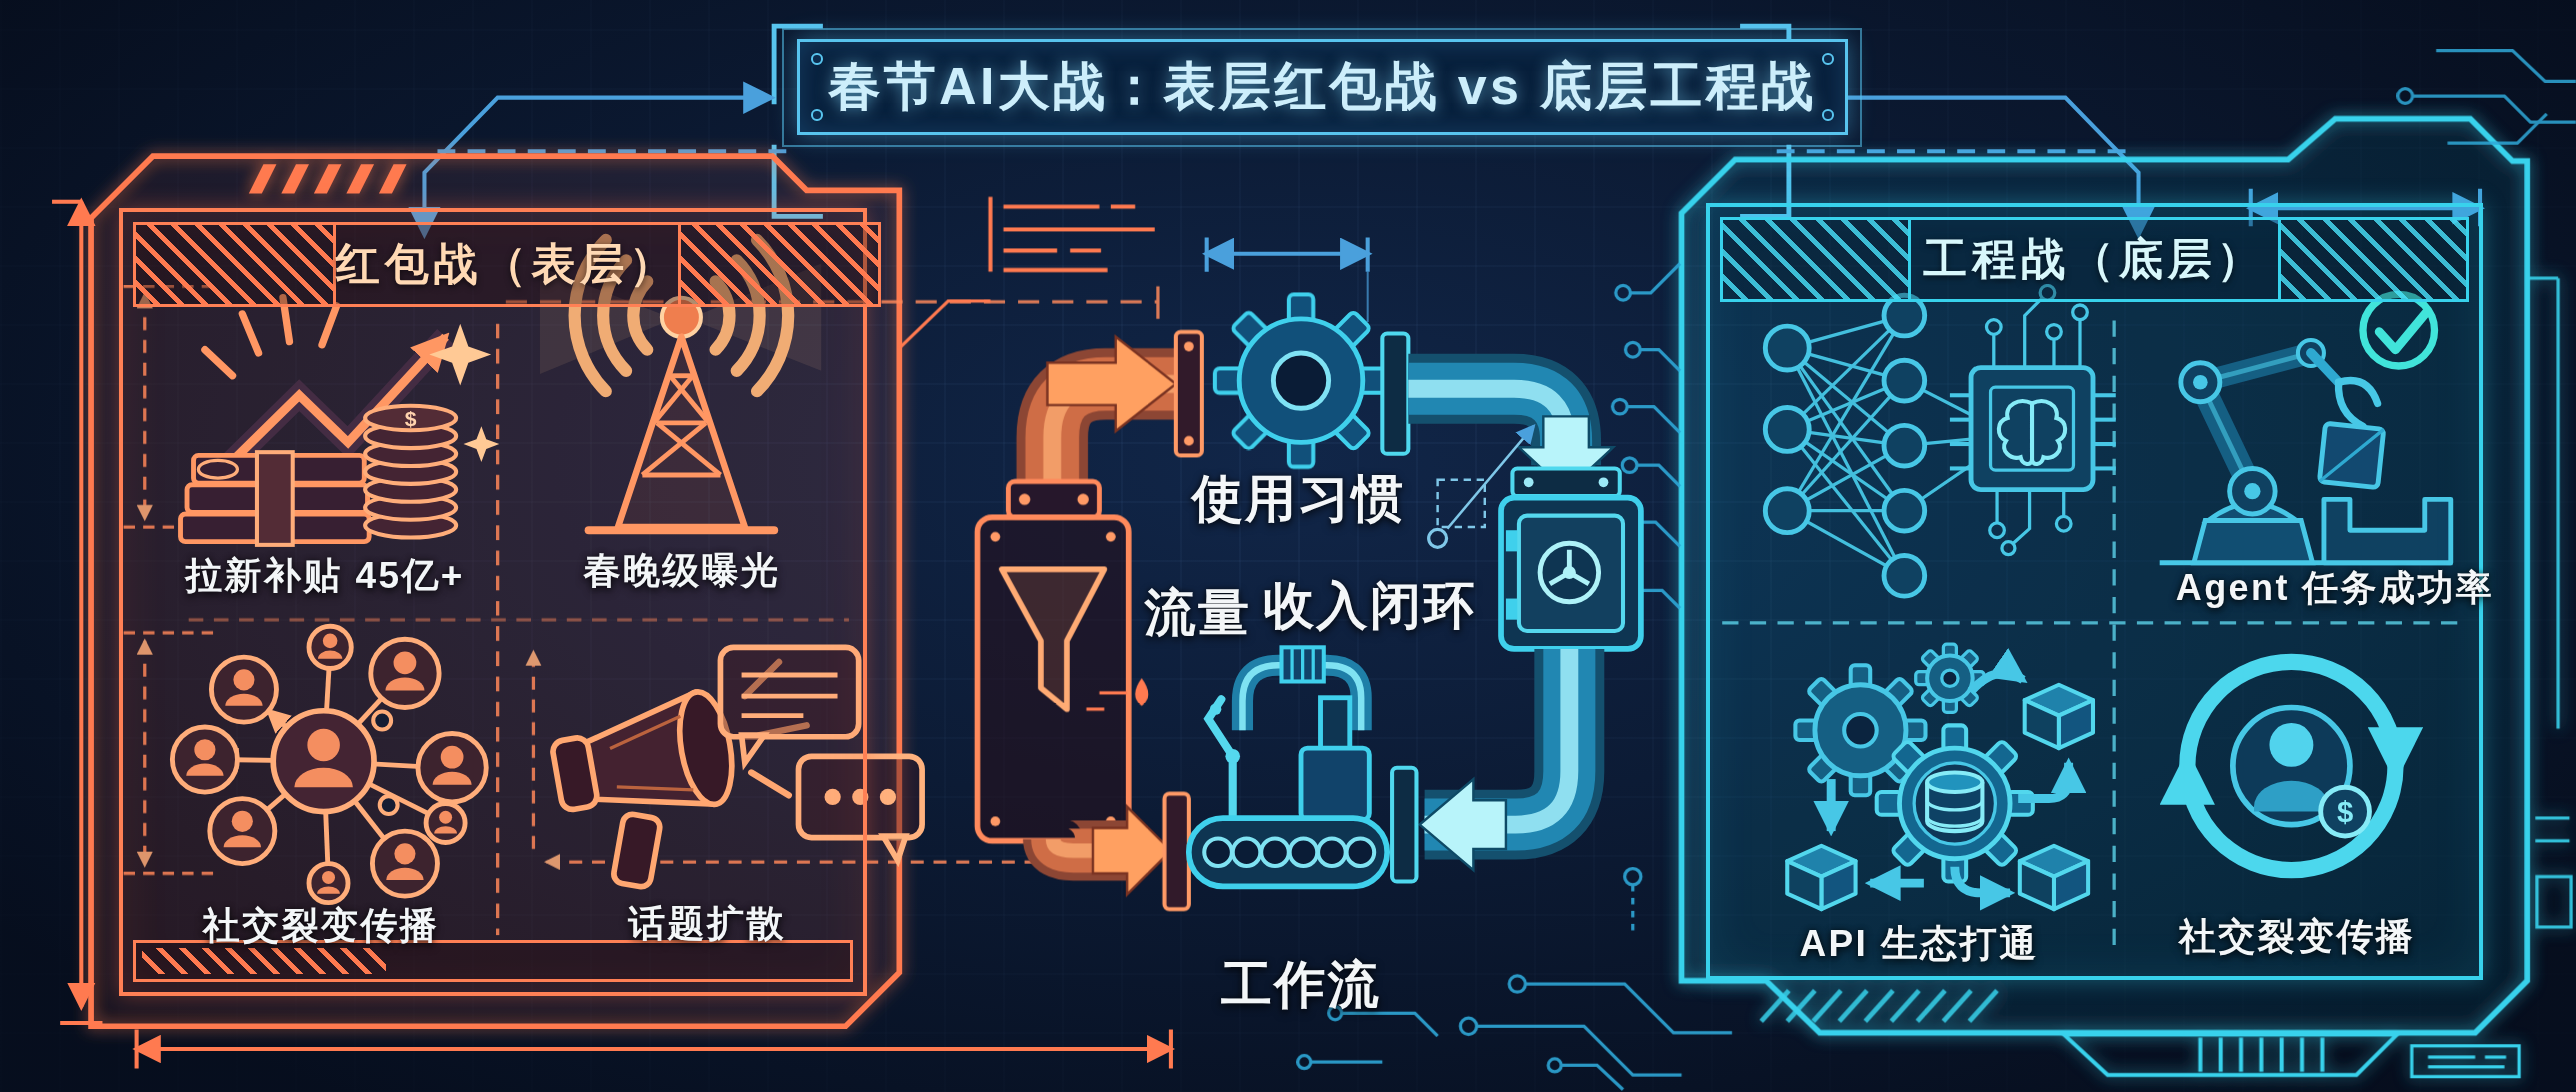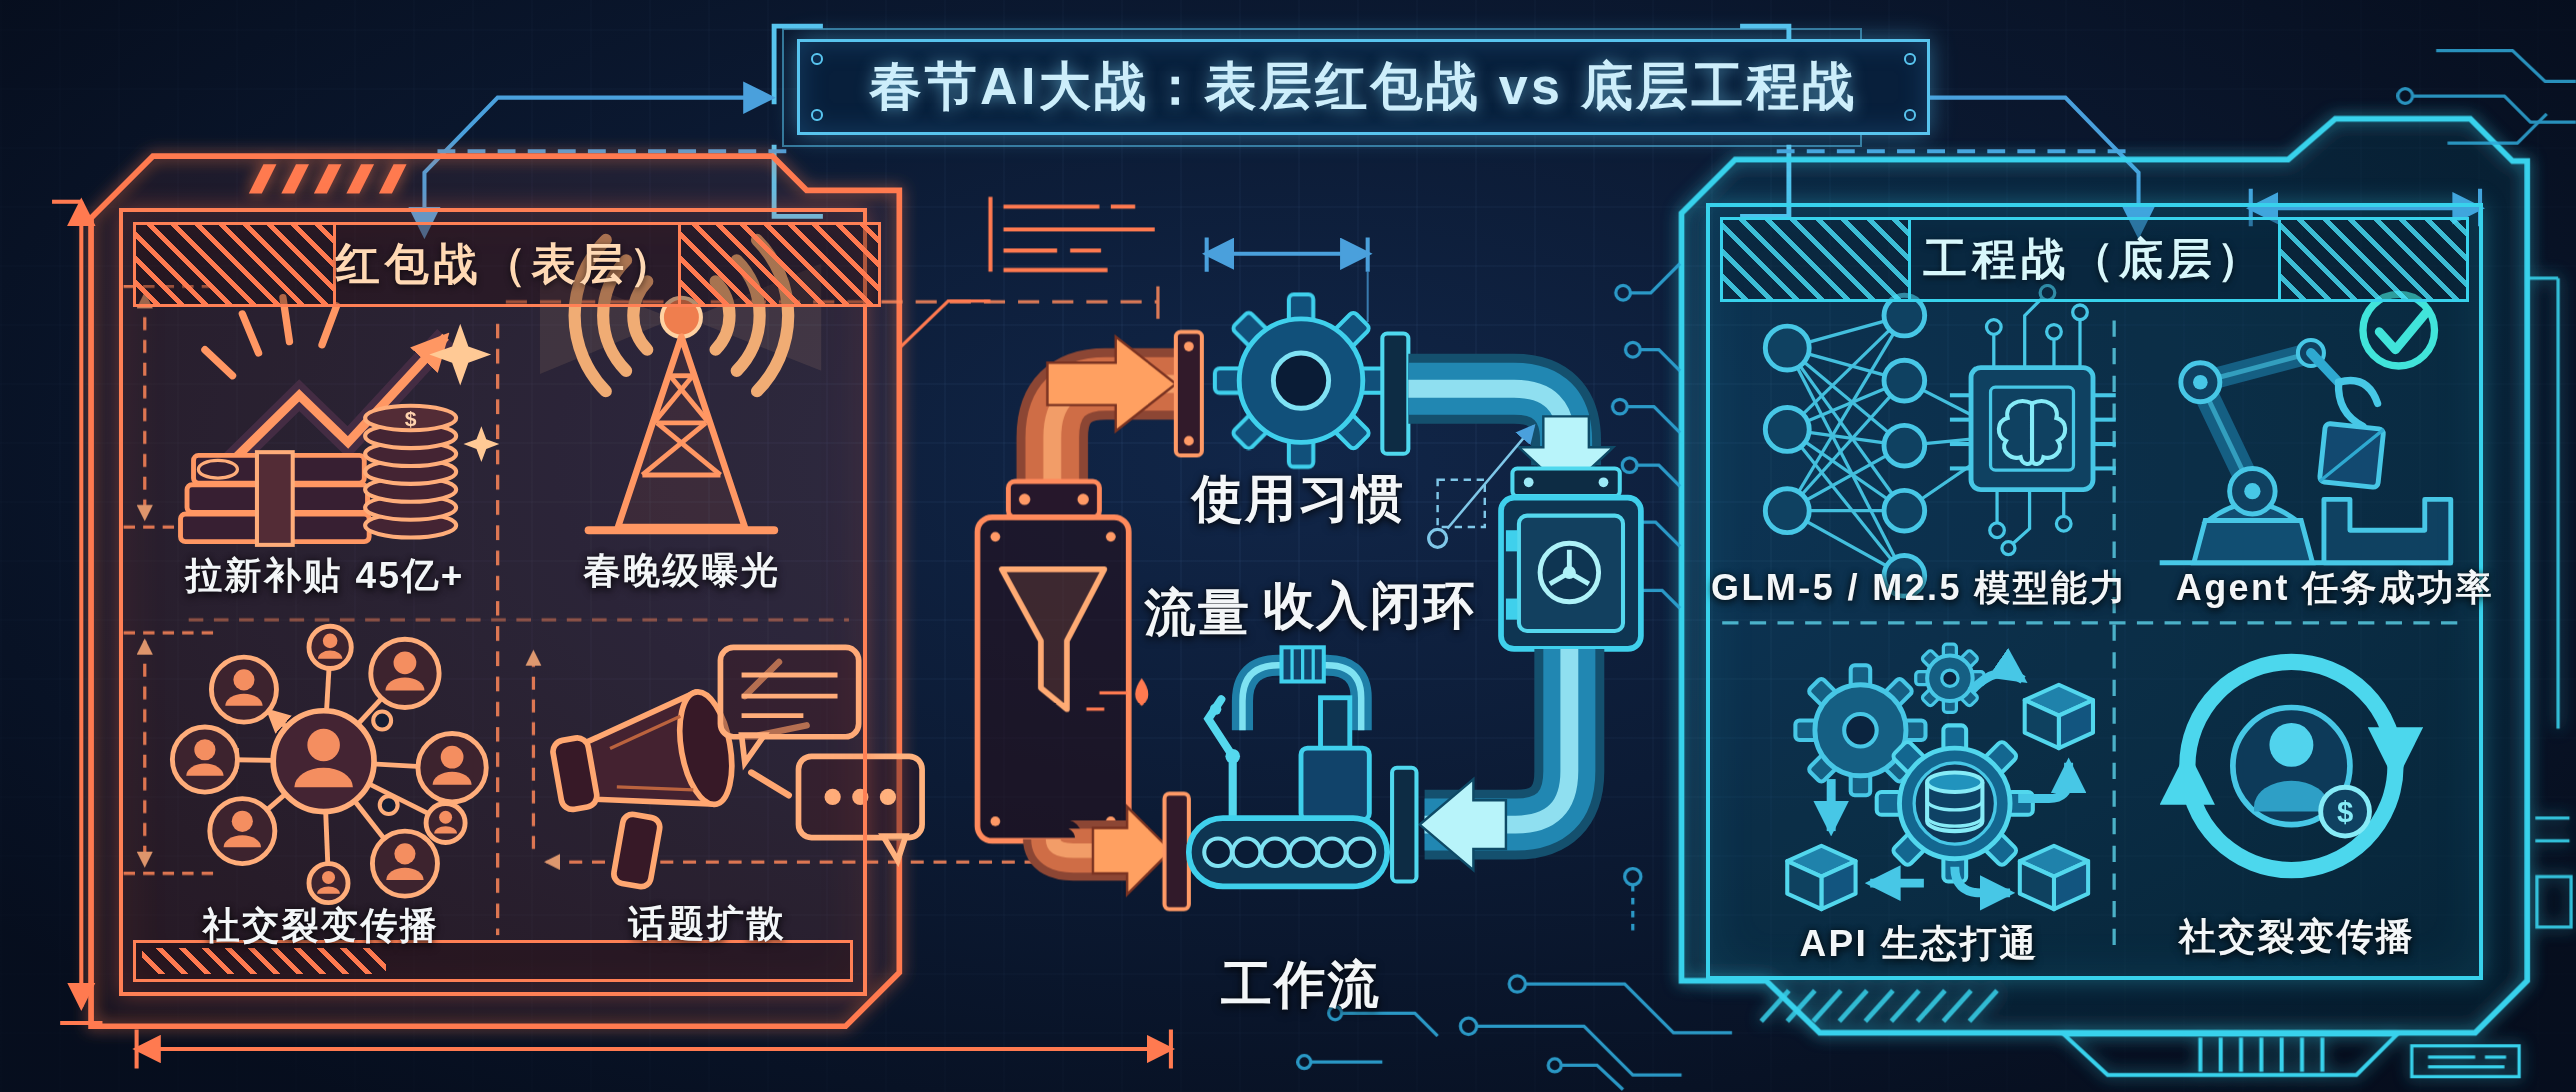--- a/index.html
+++ b/index.html
@@ -10,21 +10,21 @@
     background-image:
       radial-gradient(ellipse at 50% 42%, rgba(28,58,108,.38) 0%, rgba(6,13,28,.92) 88%),
       repeating-linear-gradient(0deg, rgba(120,170,230,.08) 0 1.6px, transparent 1.6px 59px),
       repeating-linear-gradient(90deg, rgba(120,170,230,.08) 0 1.6px, transparent 1.6px 59px);
   }
   .abs{position:absolute;}
   svg{position:absolute;left:0;top:0;}
 
   
   .title-plate{
-    left:797px;top:39px;width:1133px;height:96px;
+    left:797px;top:39px;width:1051px;height:96px;
     background:#081f3b;border:3.3px solid #58c4ee;box-sizing:border-box;
     box-shadow:0 0 23px rgba(80,190,240,.45), inset 0 0 28px rgba(60,150,220,.25);
     display:flex;align-items:center;justify-content:center;
   }
   .title-outer{
     left:782px;top:28px;width:1080px;height:119px;
     border:2.4px solid rgba(88,196,238,.55);box-sizing:border-box;
   }
   .title-text{
     font-size:52px;font-weight:bold;color:#cdeefb;letter-spacing:3.3px;
@@ -736,19 +736,18 @@
   <div class="label" style="left:138px;top:551px;width:374px;">拉新补贴 45亿+</div>
   <div class="label" style="left:503px;top:546px;width:358px;">春晚级曝光</div>
   <div class="label" style="left:134px;top:901px;width:374px;">社交裂变传播</div>
   <div class="label" style="left:520px;top:899px;width:374px;">话题扩散</div>
 
   <div class="label flow" style="left:1129px;top:579px;width:138px;">流量</div>
   <div class="label flow" style="left:1148px;top:465px;width:301px;">使用习惯</div>
   <div class="label flow" style="left:1252px;top:572px;width:236px;">收入闭环</div>
   <div class="label flow" style="left:1179px;top:951px;width:244px;">工作流</div>
 
-  <div class="label sm" style="left:1708px;top:564px;width:423px;">GLM-5 / M2.5 模型能力</div>
   <div class="label sm" style="left:2122px;top:564px;width:366px;padding-left:30px;">Agent 任务成功率</div>
   <div class="label" style="left:1740px;top:919px;width:358px;">API 生态打通</div>
   <div class="label" style="left:2110px;top:912px;width:374px;">社交裂变传播</div>
 
 </div>
 
 
 </body></html>

